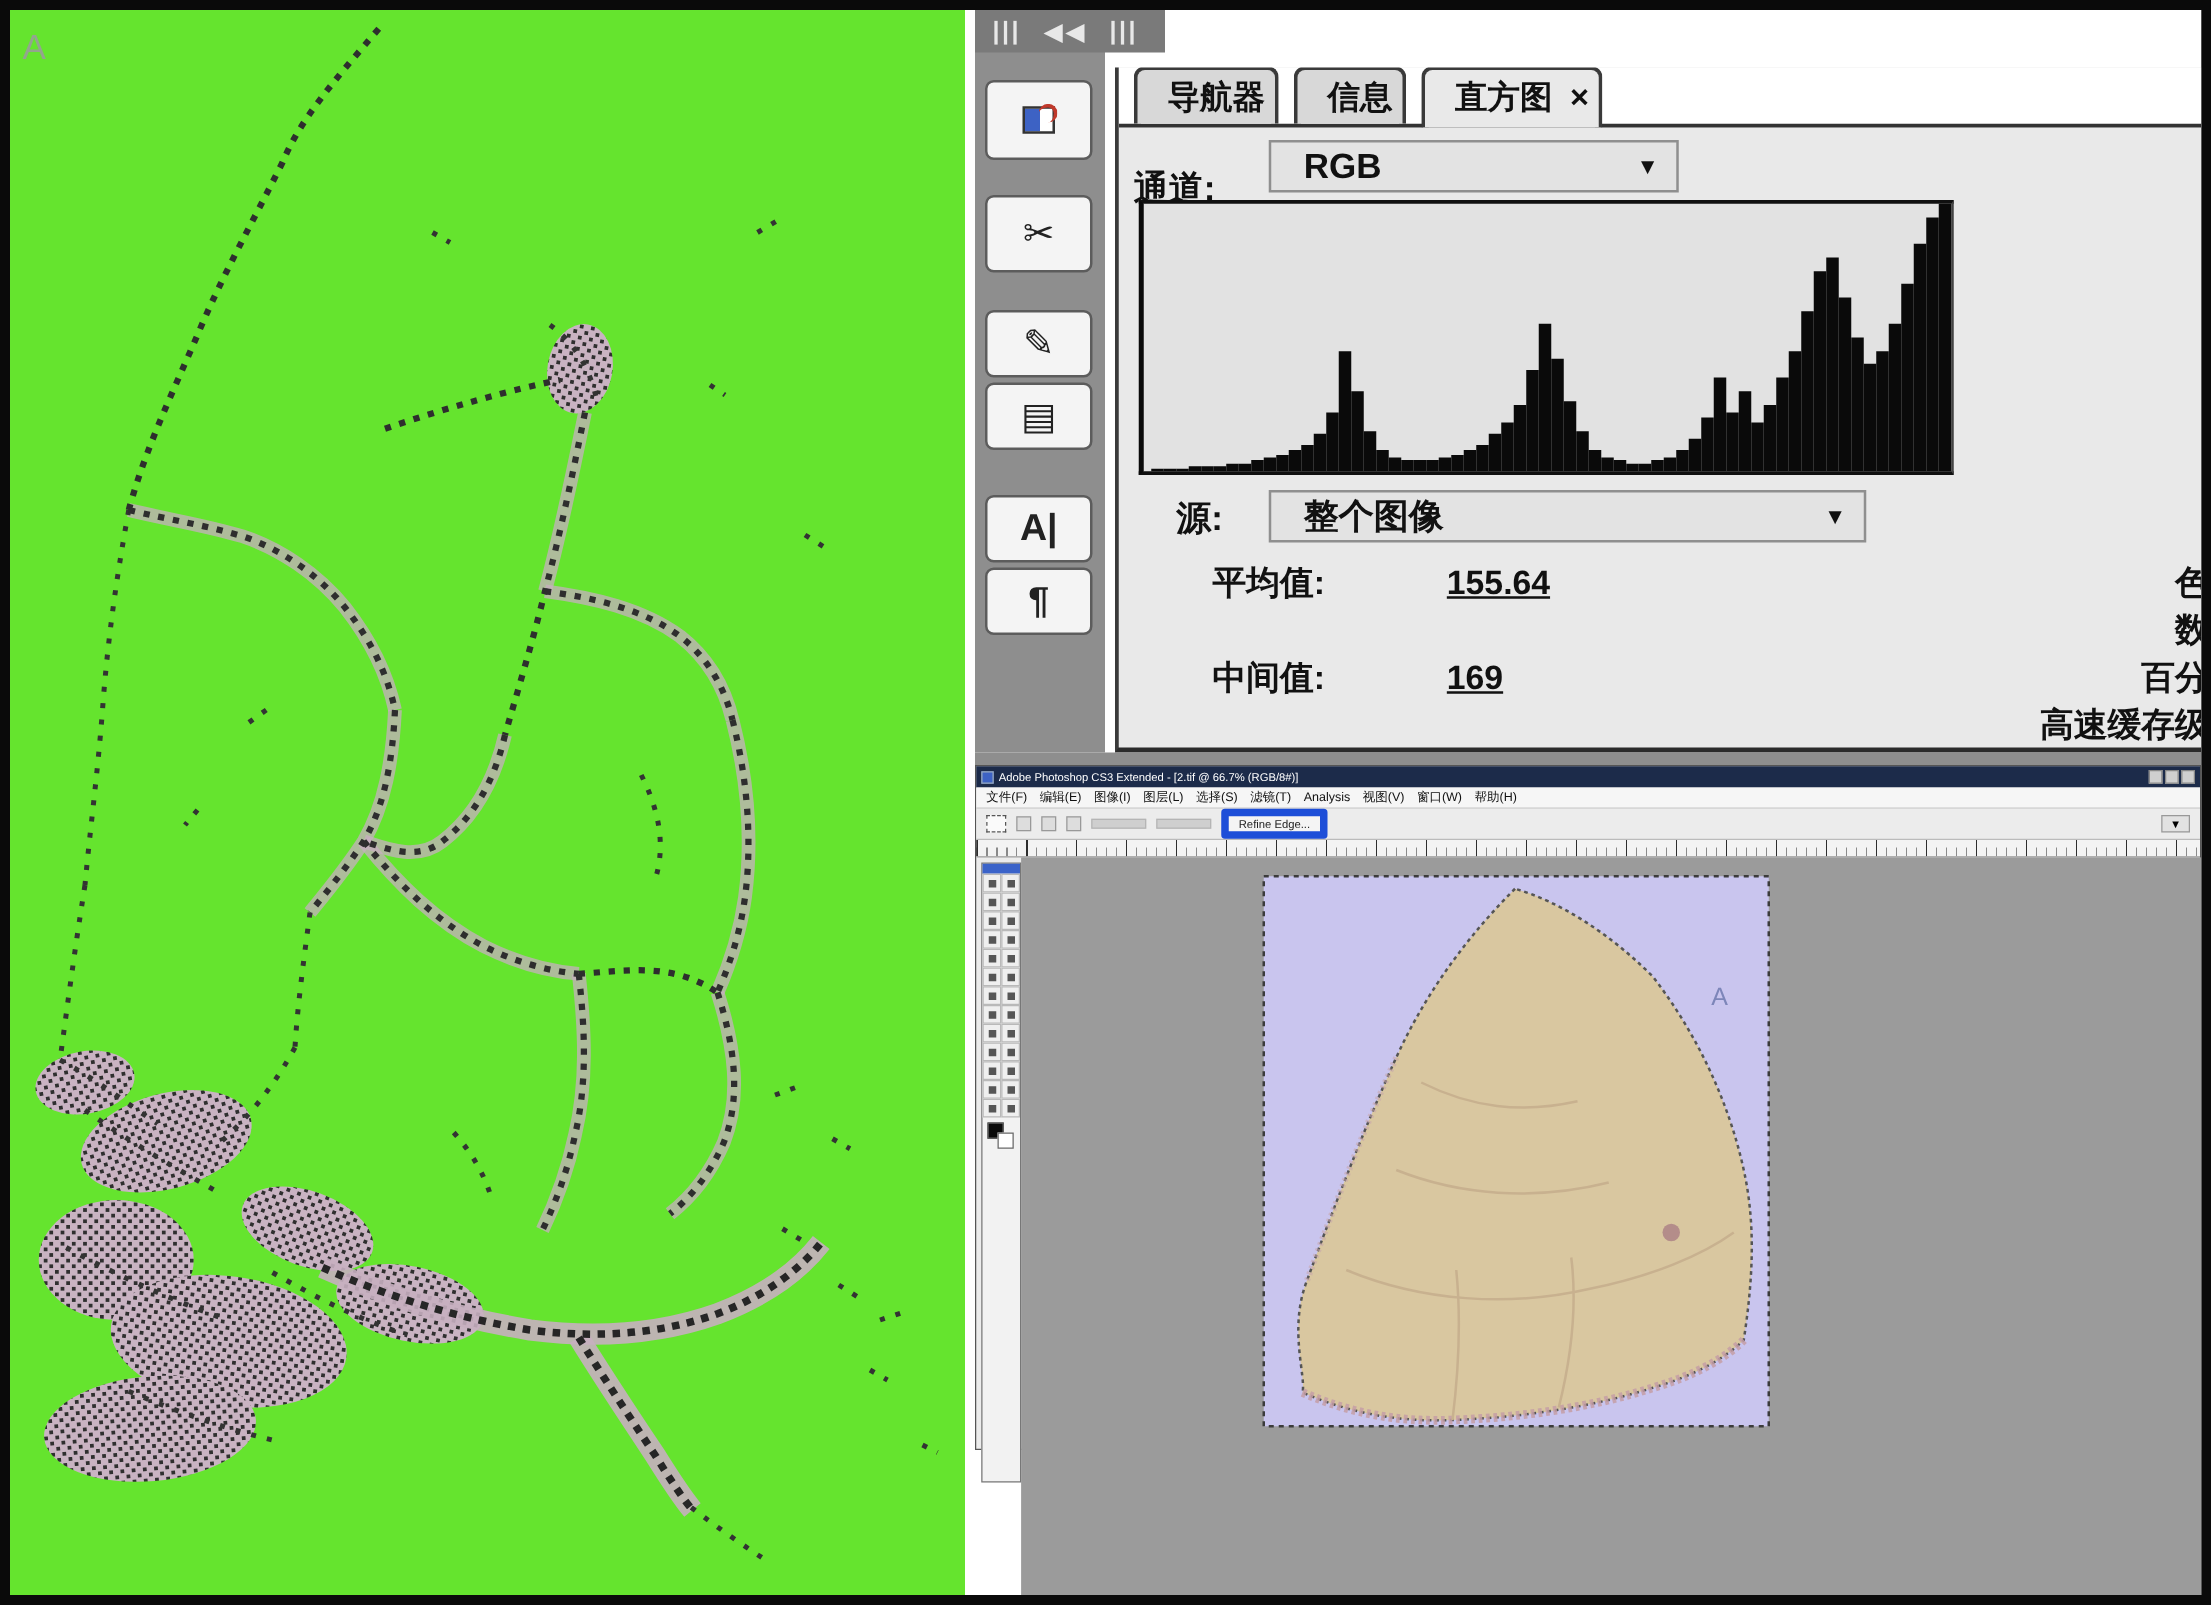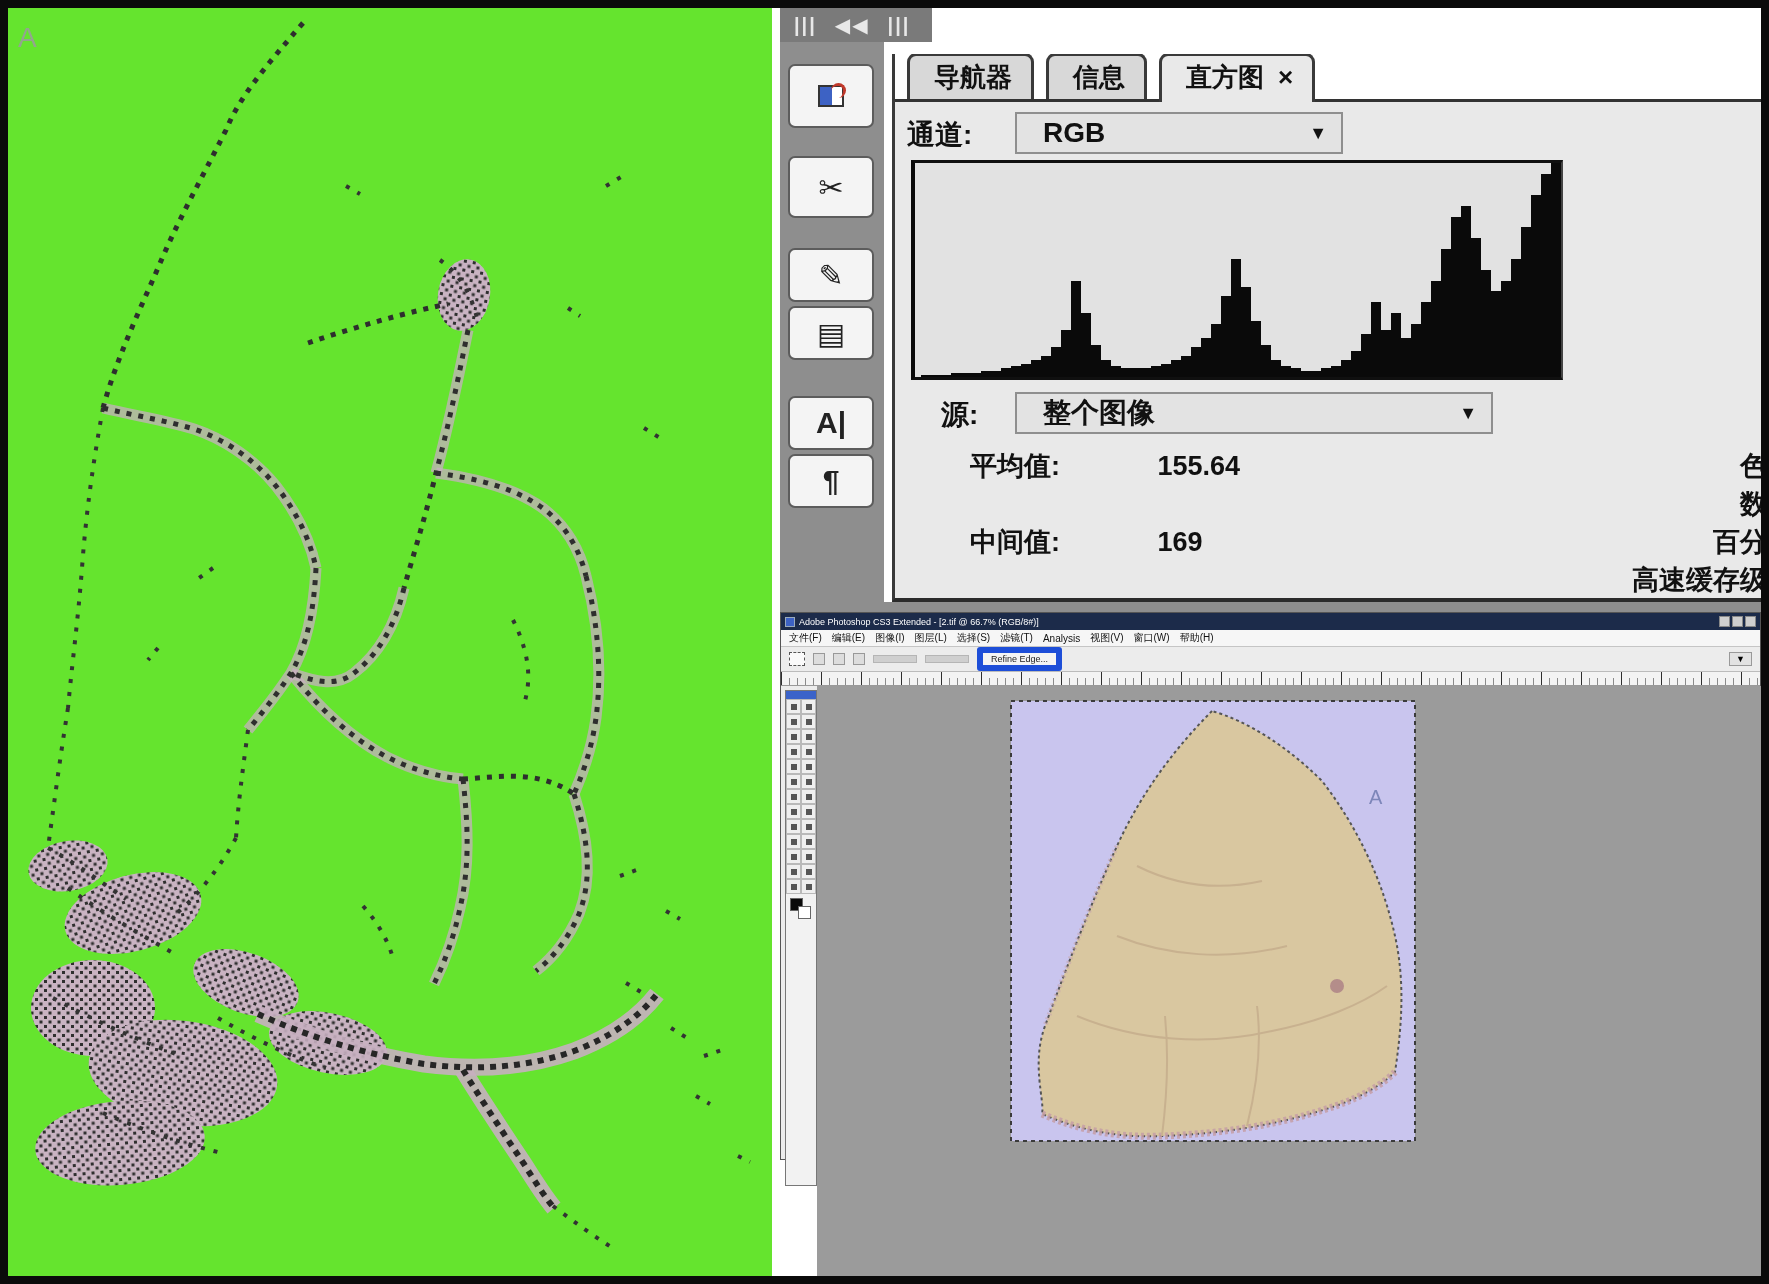--- a/index.html
+++ b/index.html
@@ -27,41 +27,41 @@
   .color-icon{width:26px;height:22px;border:2px solid #333;background:linear-gradient(90deg,#3d62c4 0 55%,#fff 55%);position:relative;}
   .color-icon::after{content:"";position:absolute;right:-4px;top:-4px;width:12px;height:12px;border-radius:50% 50% 50% 0;
     border:3px solid #c0392b;border-left:none;border-bottom:none;}
 
   
   #hist-panel{position:absolute;left:112px;top:46px;width:869px;height:548px;background:#e9e9e9;
     border-left:3px solid #3a3a3a;border-bottom:4px solid #2b2b2b;overflow:hidden;}
   #tabs-row{position:absolute;left:0;top:0;right:0;height:48px;background:#ffffff;border-bottom:3px solid #333;
     display:flex;align-items:flex-end;gap:12px;padding:4px 0 0 12px;}
   .tab{border:3px solid #3a3a3a;border-bottom:none;border-radius:9px 9px 0 0;background:#d8d8d8;
-    font-size:26px;font-weight:bold;color:#111;padding:4px 19px 4px 24px;white-space:nowrap;cursor:pointer;}
+    font-size:26px;font-weight:bold;color:#111;padding:4px 8px 4px 24px;white-space:nowrap;cursor:pointer;}
   .tab.active{background:#e9e9e9;position:relative;top:3px;padding-bottom:7px;}
   .tab .close{margin-left:14px;font-weight:bold;}
   .row-label{font-size:28px;font-weight:bold;color:#111;}
   .dropdown{position:absolute;height:42px;background:#e3e3e3;border:2px solid #8f8f8f;display:flex;align-items:center;cursor:pointer;}
   .dropdown .val{font-size:28px;font-weight:bold;color:#111;padding-left:26px;}
   .dropdown .arrow{position:absolute;right:14px;font-size:18px;color:#111;}
   #channel-row{position:absolute;left:0;top:58px;width:100%;height:44px;}
-  #channel-row .row-label{position:absolute;left:12px;top:4px;}
+  #channel-row .row-label{position:absolute;left:12px;top:20px;}
   #channel-dd{left:120px;top:0;width:328px;}
   #hist-box{position:absolute;left:16px;top:106px;width:652px;height:220px;background:#e2e2e2;
     border-top:3px solid #101010;border-bottom:3px solid #101010;border-right:2px solid #444;border-left:4px solid #0a0a0a;}
   #hist-bars{position:absolute;left:6px;right:0;top:0;bottom:0;display:flex;align-items:flex-end;}
   .hbar{flex:1;background:#0a0a0a;}
   #source-row{position:absolute;left:0;top:338px;width:100%;height:44px;}
   #source-row .row-label{position:absolute;left:46px;top:4px;}
   #source-dd{left:120px;top:0;width:478px;}
   #stats{position:absolute;left:0;top:394px;right:0;height:154px;}
   .stat-row{position:absolute;left:0;width:640px;height:38px;}
   .stat-label{display:inline-block;width:240px;text-align:center;font-size:27px;font-weight:bold;color:#111;}
-  .stat-value{margin-left:18px;font-size:27px;font-weight:bold;color:#111;}
+  .stat-value{margin-left:18px;font-size:27px;font-weight:bold;color:#111;text-decoration:underline;}
   .rstat{position:absolute;right:-42px;width:430px;text-align:right;font-size:27px;font-weight:bold;color:#111;white-space:nowrap;}
 
   #dock-strip{position:absolute;left:0;top:594px;width:981px;height:10px;background:#8e8e8e;}
 
   
   #mini-window{position:absolute;left:0;top:604px;width:981px;height:548px;background:#ececec;border:1px solid #555;}
   #mini-titlebar{position:absolute;left:0;top:0;width:100%;height:17px;background:#1c2b4a;color:#fff;
     font-size:9px;display:flex;align-items:center;padding:0 4px;gap:4px;}
   #mini-titlebar .app-icon{width:10px;height:10px;background:#3d62c4;border:1px solid #9ab;flex:0 0 auto;}
   #mini-title-text{white-space:nowrap;overflow:hidden;}

